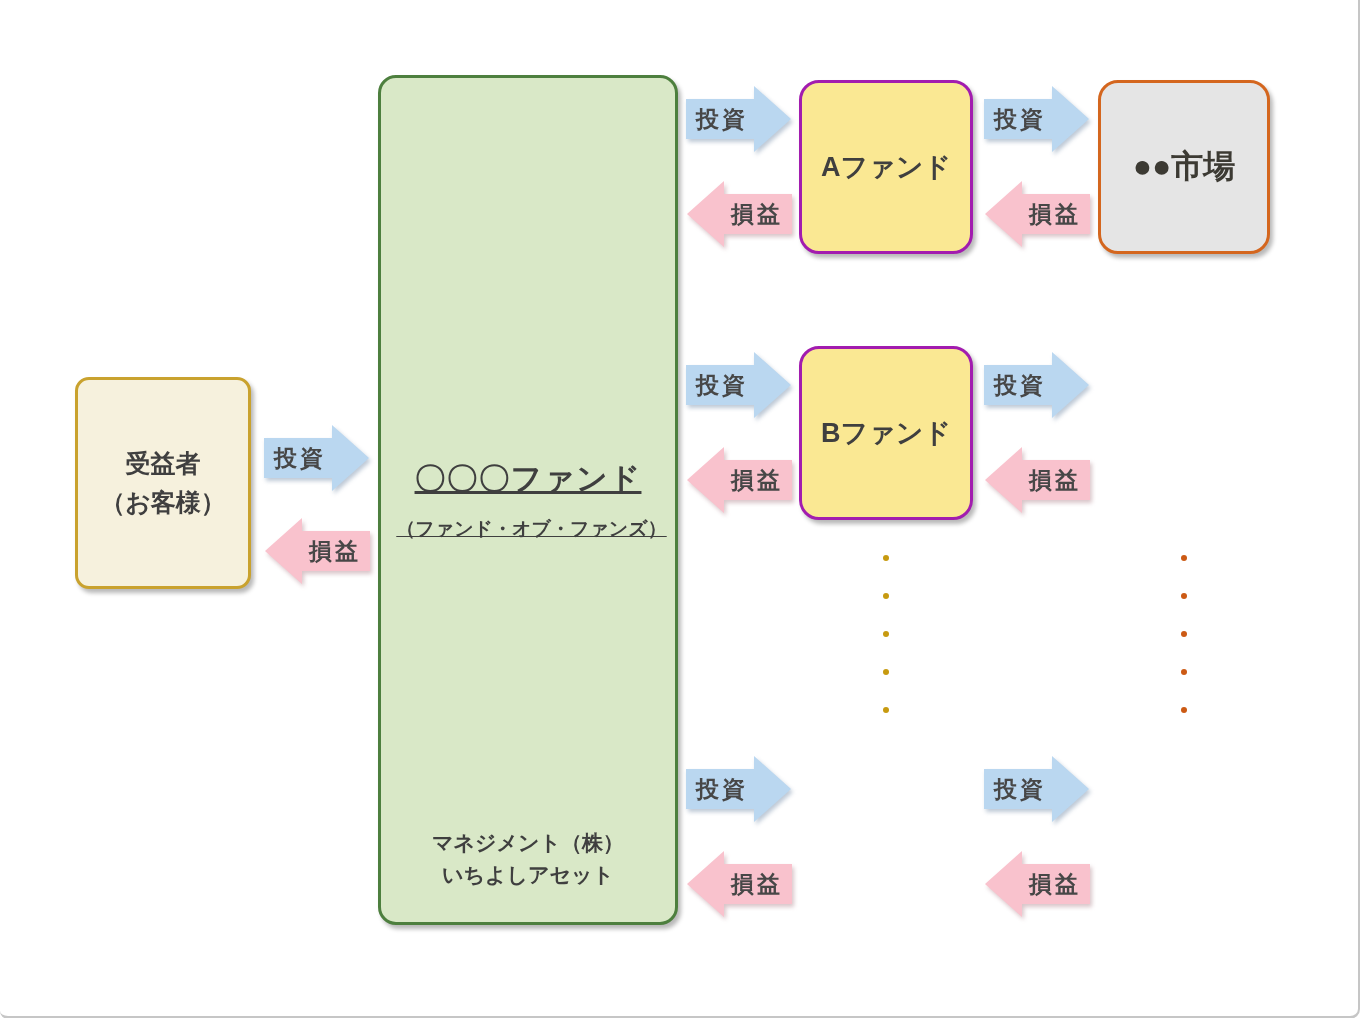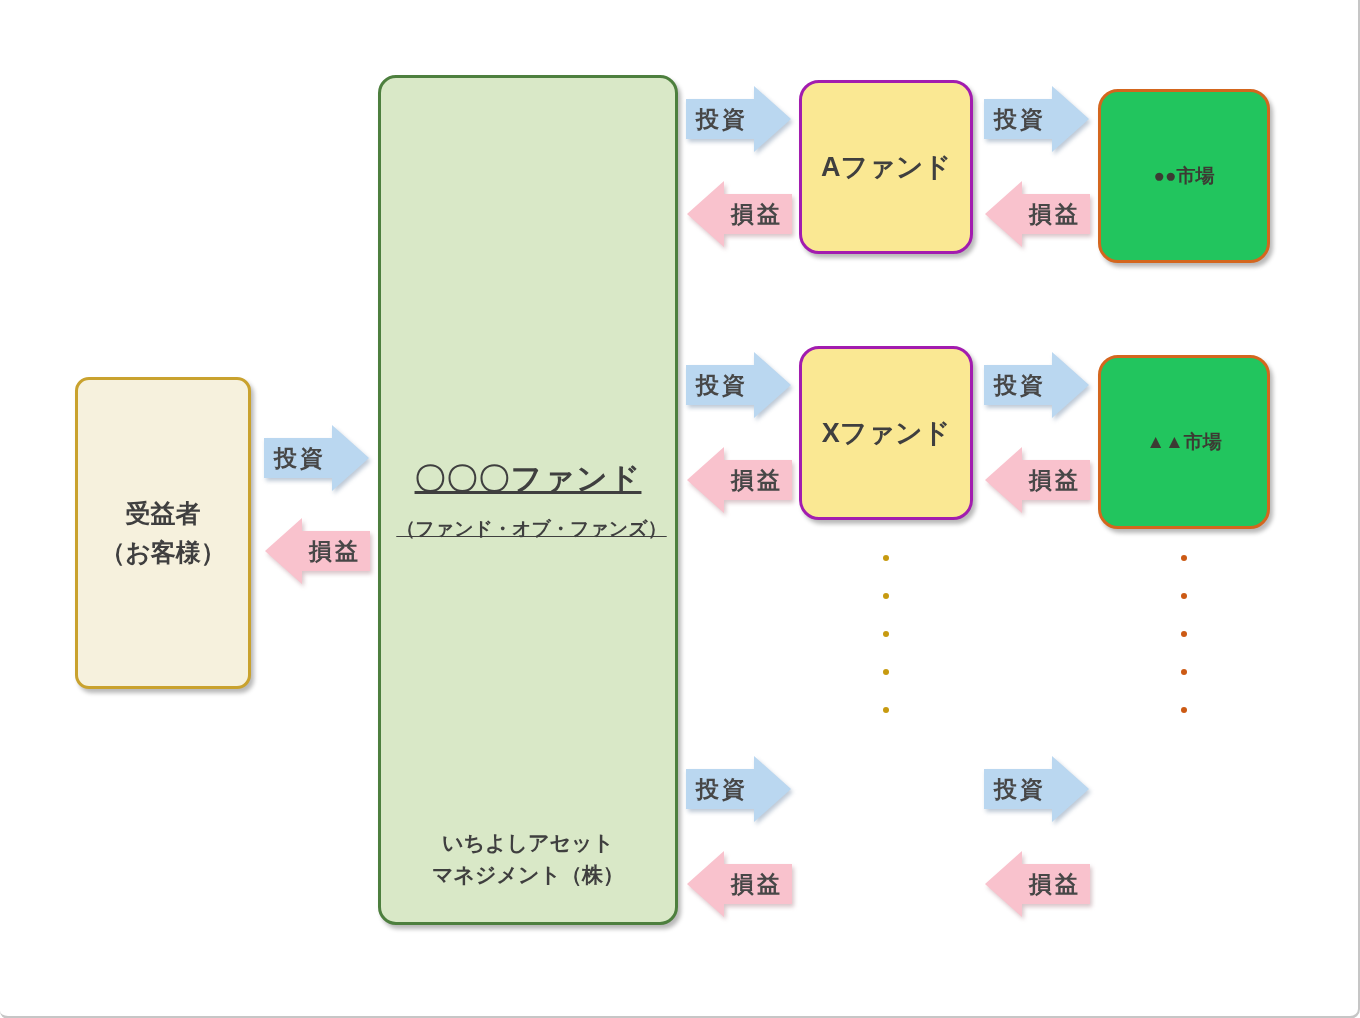--- a/index.html
+++ b/index.html
@@ -22,21 +22,21 @@
     display: flex;
     flex-direction: column;
     align-items: center;
     justify-content: center;
     text-align: center;
     box-sizing: border-box;
     box-shadow: 3px 4px 4px rgba(0,0,0,0.28);
   }
 
   .beneficiary-box {
-    left: 75px; top: 377px; width: 176px; height: 312px;
+    left: 75px; top: 377px; width: 176px; height: 212px;
     background: #f6f1dd;
     border: 3px solid #c9a22e;
     border-radius: 14px;
     font-size: 25px;
     font-weight: 600;
     line-height: 1.55;
   }
 
   .parent-fund-box {
     left: 378px; top: 75px; width: 300px; height: 850px;
@@ -55,27 +55,26 @@
   .fund-box {
     left: 799px; width: 174px; height: 174px;
     background: #fae893;
     border: 3px solid #a21caf;
     border-radius: 20px;
     font-size: 27px;
     font-weight: 600;
   }
   .market-box {
     left: 1098px; width: 172px; height: 174px;
-    background: #22c55e;
+    background: #e5e5e5;
     border: 3px solid #d4661e;
     border-radius: 20px;
-    font-size: 19px;
+    font-size: 32px;
     font-weight: 600;
     color: #3c3a33;
-    margin-top: 9px;
   }
 
   .row-a { top: 80px; }
   .row-b { top: 346px; }
   .row-x { top: 750px; }
 
   .arrow { position: absolute; width: 106px; height: 68px; overflow: visible; }
   .arrow.blue polygon { fill: #bad7f0; }
   .arrow.pink polygon { fill: #f9c2cd; }
   .arrow.blue { filter: drop-shadow(2px 3px 2px rgba(110,135,165,0.45)); }
@@ -115,22 +114,22 @@
   </svg>
   <svg class="arrow pink col-left" style="top:517px" viewBox="0 0 106 68">
     <polygon points="106,14 38,14 38,1 1,34 38,67 38,54 106,54"></polygon>
     <text x="71" y="42" text-anchor="middle">損益</text>
   </svg>
 
   <div class="box parent-fund-box">
     <div class="parent-fund-title">〇〇〇ファンド</div>
     <div class="parent-fund-subtitle">（ファンド・オブ・ファンズ）</div>
     <div class="parent-fund-manager">
+      <div>マネジメント（株）</div>
       <div>いちよしアセット</div>
-      <div>マネジメント（株）</div>
     </div>
   </div>
 
   <svg class="arrow blue col-mid" style="top:85px" viewBox="0 0 106 68">
     <polygon points="0,14 68,14 68,1 105,34 68,67 68,54 0,54"></polygon>
     <text x="36" y="42" text-anchor="middle">投資</text>
   </svg>
   <svg class="arrow pink col-mid" style="top:180px" viewBox="0 0 106 68">
     <polygon points="106,14 38,14 38,1 1,34 38,67 38,54 106,54"></polygon>
     <text x="71" y="42" text-anchor="middle">損益</text>
@@ -152,33 +151,30 @@
 
   <svg class="arrow blue col-mid" style="top:351px" viewBox="0 0 106 68">
     <polygon points="0,14 68,14 68,1 105,34 68,67 68,54 0,54"></polygon>
     <text x="36" y="42" text-anchor="middle">投資</text>
   </svg>
   <svg class="arrow pink col-mid" style="top:446px" viewBox="0 0 106 68">
     <polygon points="106,14 38,14 38,1 1,34 38,67 38,54 106,54"></polygon>
     <text x="71" y="42" text-anchor="middle">損益</text>
   </svg>
   <div class="box fund-box row-b">
-    <div>Xファンド</div>
+    <div>Bファンド</div>
   </div>
   <svg class="arrow blue col-right" style="top:351px" viewBox="0 0 106 68">
     <polygon points="0,14 68,14 68,1 105,34 68,67 68,54 0,54"></polygon>
     <text x="36" y="42" text-anchor="middle">投資</text>
   </svg>
   <svg class="arrow pink col-right" style="top:446px" viewBox="0 0 106 68">
     <polygon points="106,14 38,14 38,1 1,34 38,67 38,54 106,54"></polygon>
     <text x="71" y="42" text-anchor="middle">損益</text>
   </svg>
-  <div class="box market-box row-b">
-    <div>▲▲市場</div>
-  </div>
 
   <div class="dots fund-dots">
     <span></span>
       <span></span>
       <span></span>
       <span></span>
       <span></span>
   </div>
   <div class="dots market-dots">
     <span></span>

